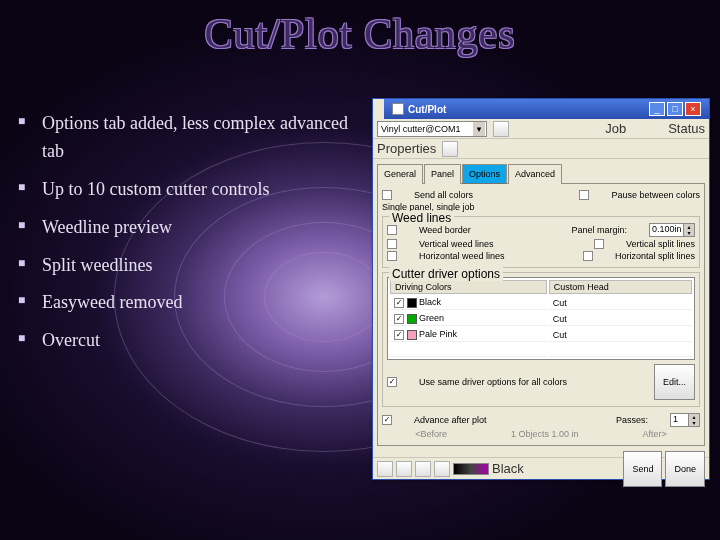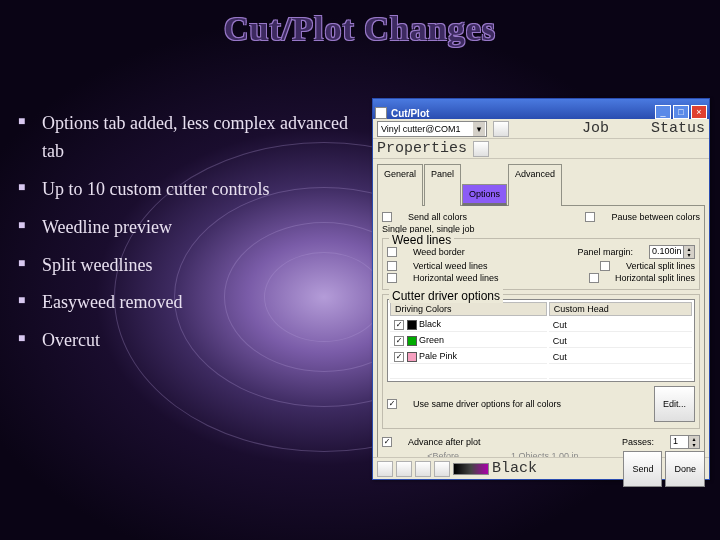--- a/index.html
+++ b/index.html
@@ -13,21 +13,21 @@
   .ripple {
     position: absolute; left: 45%; top: 55%;
     border: 1px solid rgba(180,156,216,0.3);
     border-radius: 50%;
     transform: translate(-50%,-50%);
   }
   .r1{width:120px;height:90px;} .r2{width:200px;height:150px;} .r3{width:300px;height:220px;} .r4{width:420px;height:310px;}
   .slide-title {
     position: absolute; top: 10px; left: 0; right: 0;
     text-align: center;
-    font-size: 34px; font-weight: bold;
+    font-size: 42px; font-weight: normal;
     color: #3d2a60;
     text-shadow: 1px 1px 0 #9878c8, -1px -1px 0 #9878c8, 1px -1px 0 #9878c8, -1px 1px 0 #9878c8;
     letter-spacing: 1px;
   }
   .bullets {
     position: absolute; top: 110px; left: 18px; width: 340px;
     list-style: none;
   }
   .bullets li {
     font-size: 18px; line-height: 1.55;
@@ -46,41 +46,42 @@
     width: 338px; height: 382px;
     font-family: Tahoma, Arial, sans-serif;
     font-size: 10px; color: #000;
     background: #ece9d8;
     border: 1px solid #2a4db0;
     box-shadow: 1px 1px 3px rgba(0,0,0,.4);
   }
   .titlebar {
     height: 20px;
     background: linear-gradient(#4a7ae0,#2a4db0);
-    display: flex; align-items: flex-end;
-    padding: 0 2px;
+    display: flex; align-items: center;
+    padding: 0 8px;
+    margin-left: 11px;
   }
   .titlebar .ico { width:12px;height:12px;background:#fff;border:1px solid #888;margin-right:4px;}
   .titlebar .ttl { color:#fff; font-weight:bold; flex:1;}
   .tb-btn { width:16px;height:14px;margin-left:2px;border:1px solid #fff;color:#fff;text-align:center;line-height:12px;font-size:9px;cursor:pointer;}
   .tb-btn.min{background:#5a8ae8;} .tb-btn.max{background:#5a8ae8;} .tb-btn.cls{background:#e04030;}
 
   .toolbar-row { height:20px; border-bottom:1px solid #cac6b8; display:flex; align-items:center; padding:0 4px; gap:6px;}
   .toolbar-row .combo { height:16px; border:1px solid #888; background:#fff; padding:0 14px 0 3px; position:relative; font-size:9px; line-height:14px;}
   .toolbar-row .combo::after{content:"▾";position:absolute;right:1px;top:0;background:#d4d0c8;width:12px;text-align:center;}
   .tbicon{width:16px;height:16px;border:1px solid #b0b0b0;background:linear-gradient(#fff,#e0e0e0);}
-  .lbl-sm{font-size:15px;color:#333;font-family:Liberation Mono, monospace;}
+  .lbl-sm{font-size:13px;color:#333;}
 
   .tabs-outer { padding:4px;}
   .tabs { display:flex; border-bottom:1px solid #919186; font-size:9px;}
   .tab { padding:4px 6px; border:1px solid #919186; border-bottom:none; background:#ece9d8; margin-right:1px; position:relative; top:1px; cursor:pointer;}
-  .tab.active{background:#8b5cf6; border-bottom:3px solid #737373;margin-top:20px;}
+  .tab.active{background:#0ea5e9; border-bottom:1px solid #737373;}
   .panel { border:1px solid #919186; border-top:none; padding:4px;}
 
-  .row { display:flex; align-items:center; gap:16px; margin:2px 0; font-size:9px;}
+  .row { display:flex; align-items:center; gap:22px; margin:2px 0; font-size:9px;}
   .cb { width:10px;height:10px;border:1px solid #888;background:#fff;display:inline-block;flex:0 0 10px;}
   .cb.ck::after{content:"✓";font-size:8px;line-height:8px;display:block;text-align:center;}
   .grp { border:1px solid #c0bcae; margin-top:4px; padding:4px; position:relative;}
   .grp .legend{position:absolute;top:-6px;left:6px;background:#ece9d8;padding:0 3px;font-size:12px;}
   .spin{border:1px solid #888;background:#fff;padding:0 12px 0 2px;height:14px;font-size:9px;position:relative;min-width:46px;}
   .spin::after{content:"▴\A▾";white-space:pre;position:absolute;right:0;top:0;width:10px;font-size:6px;line-height:6px;background:#d4d0c8;border-left:1px solid #888;text-align:center;}
   .btn{border:1px solid #888;background:linear-gradient(#fff,#e0e0e0);padding:12px 8px;font-size:9px;cursor:pointer;}
 
   .tbl{border:1px solid #888;background:#fff;font-size:9px;width:100%;}
   .tbl th{background:#e8e4d4;border:1px solid #bbb;padding:1px 4px;text-align:left;font-weight:normal;}

